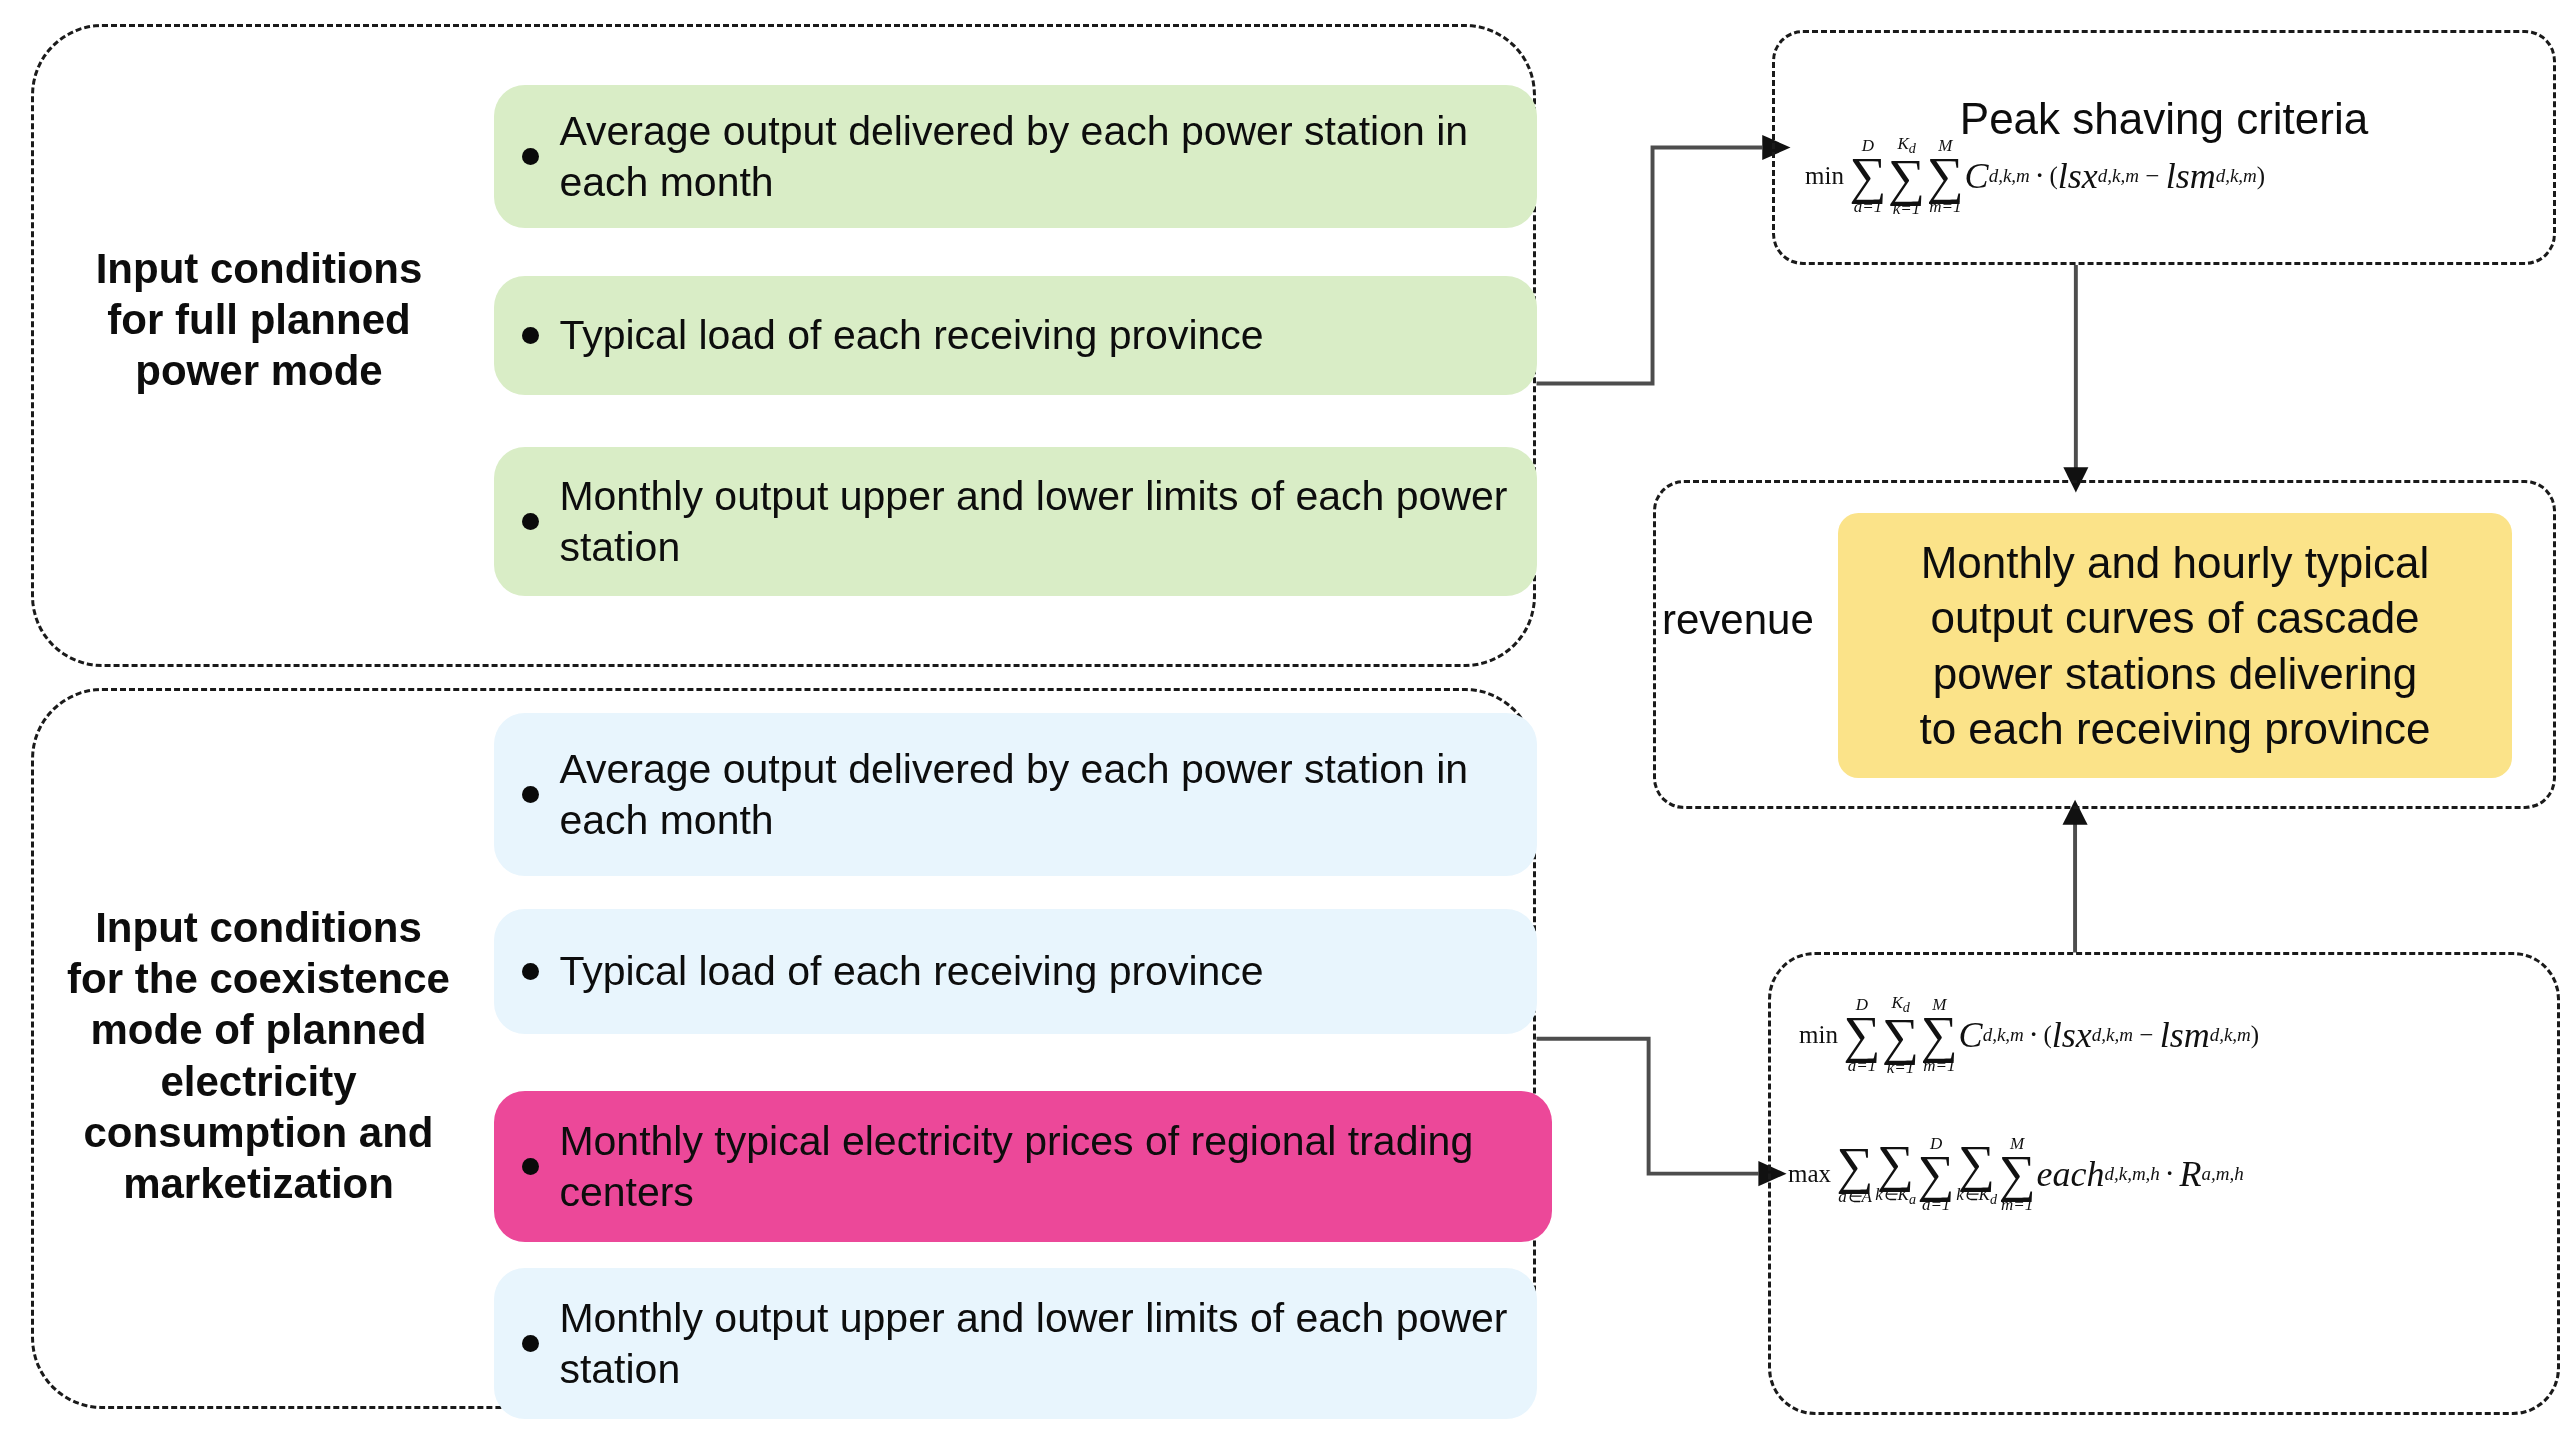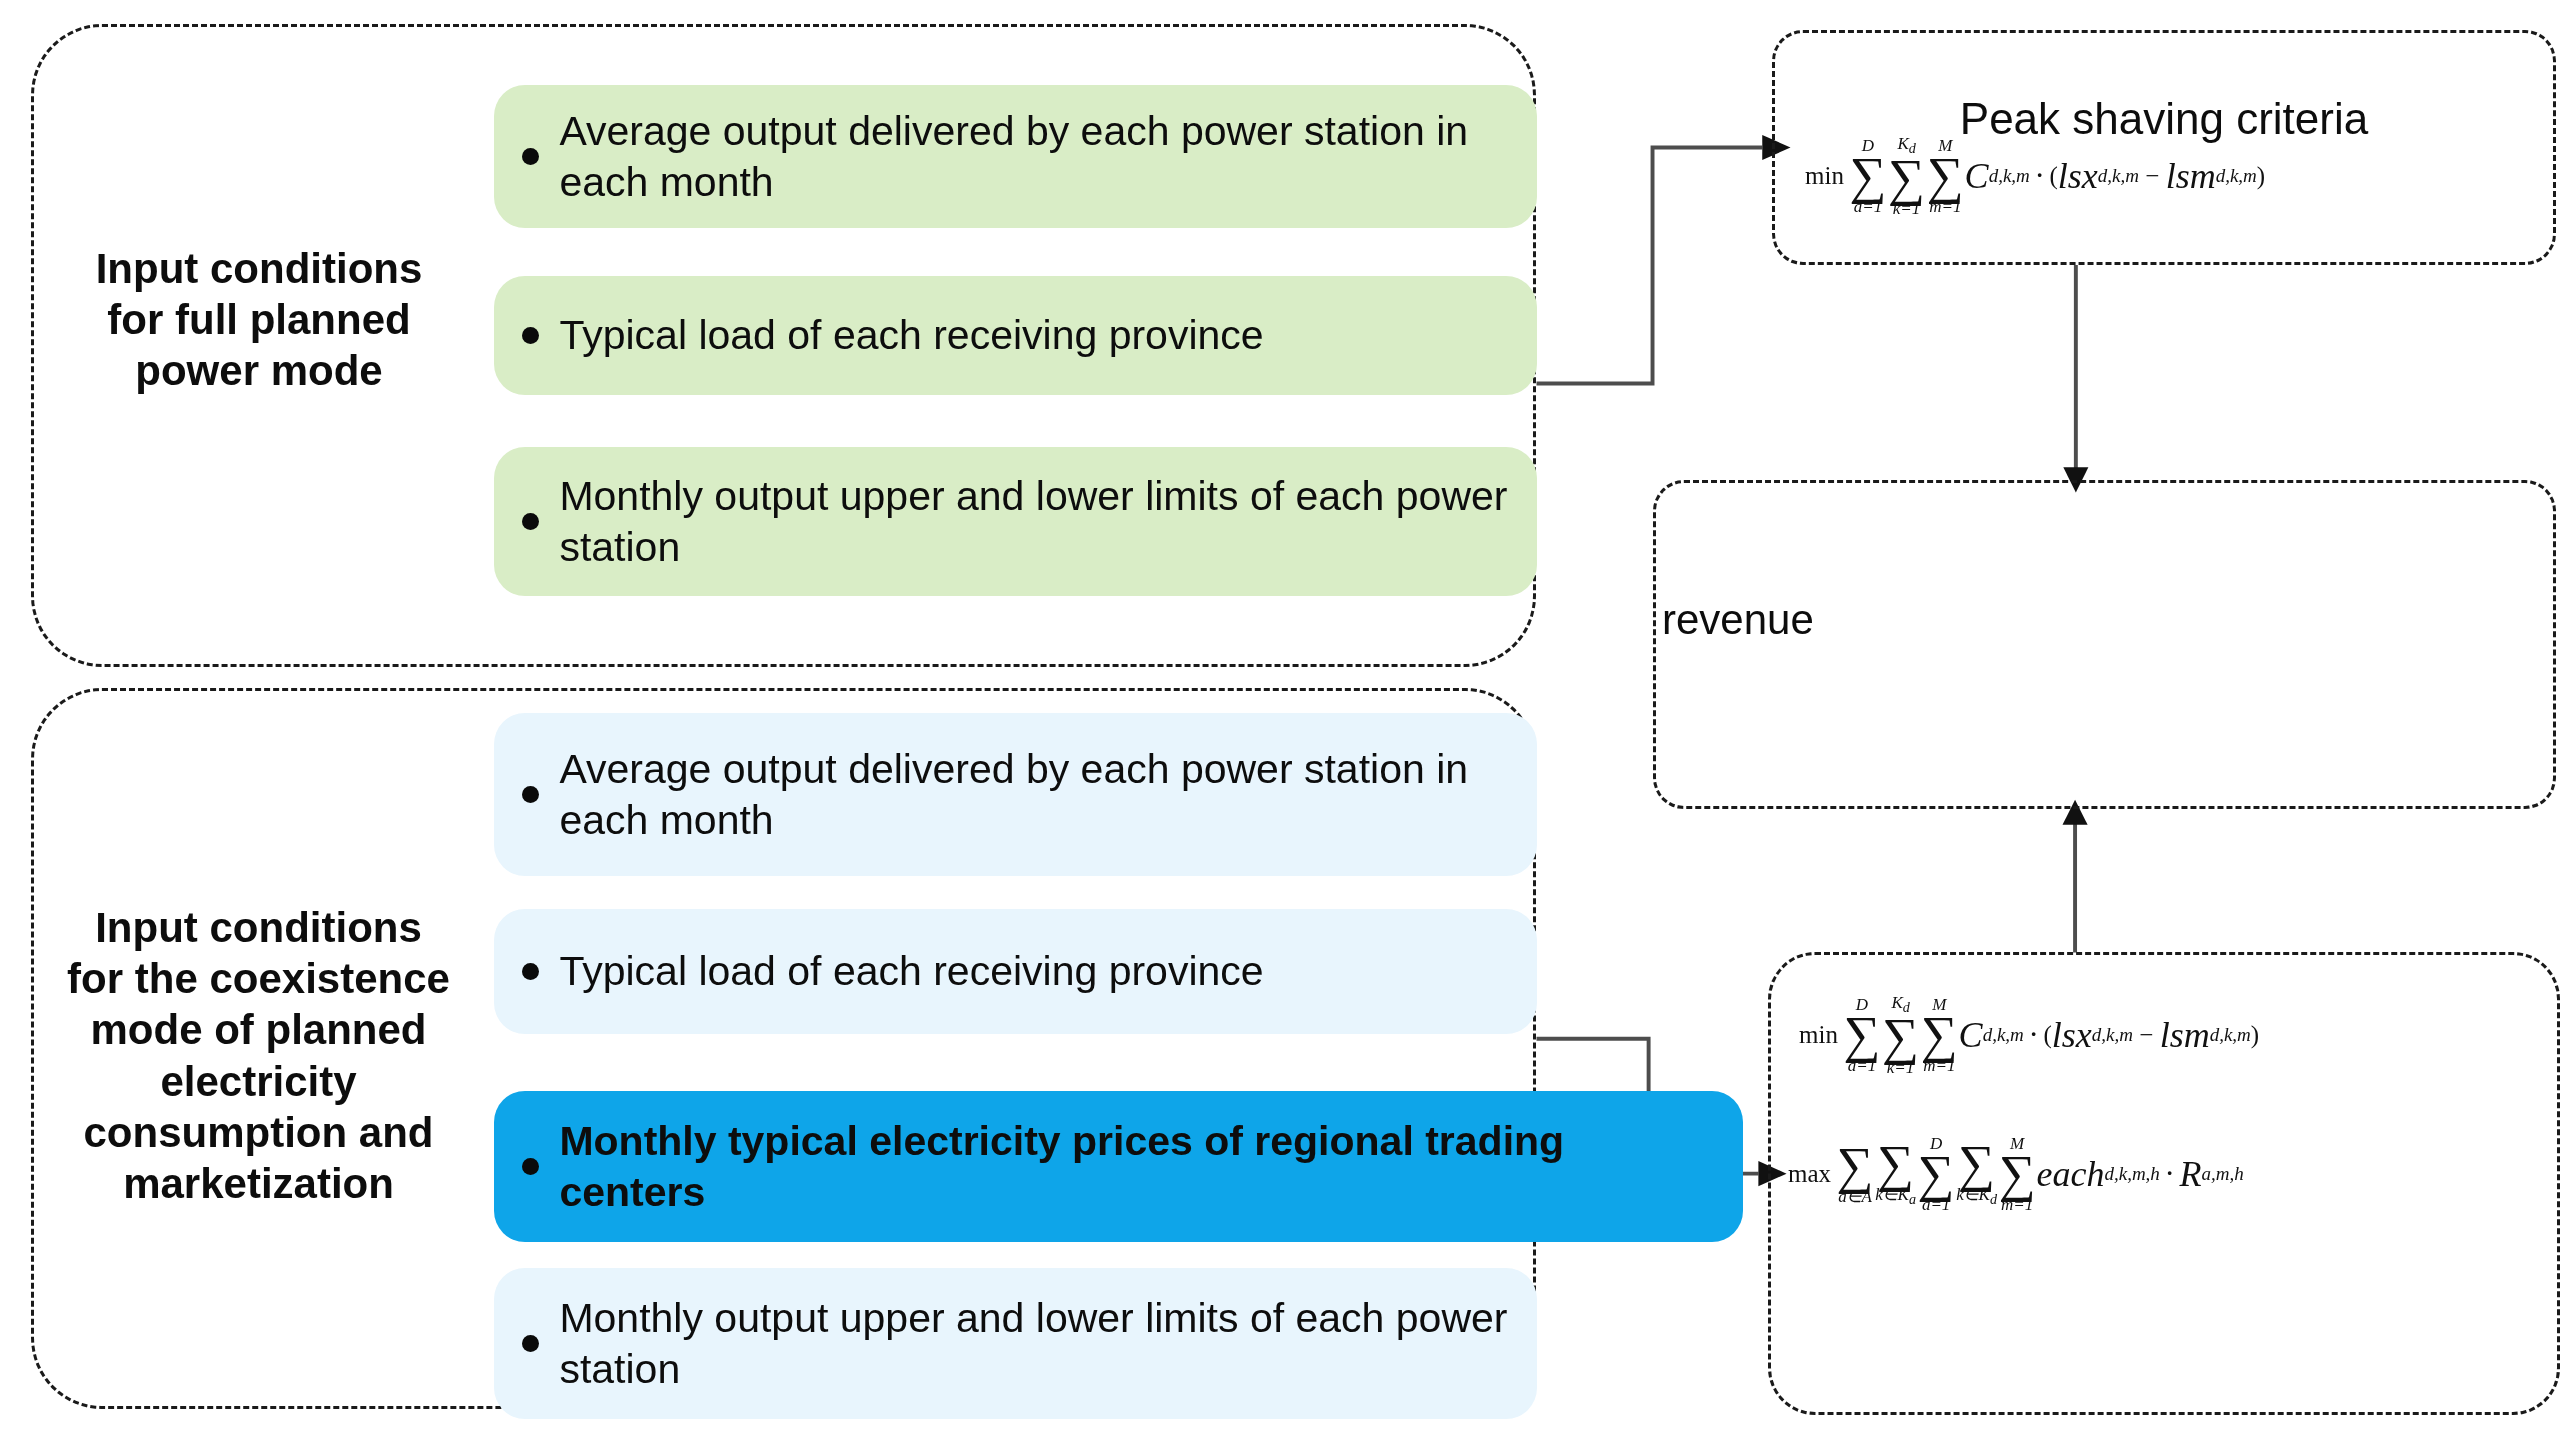--- a/index.html
+++ b/index.html
@@ -193,21 +193,21 @@
   <div class="item-card" style="left:494px; top:713px; width:1043px; height:163px; background:#e8f5fd;">
     <span class="bullet"></span>
     <span class="item-text">Average output delivered by each power station in each month</span>
   </div>
 
   <div class="item-card" style="left:494px; top:909px; width:1043px; height:125px; background:#e8f5fd;">
     <span class="bullet"></span>
     <span class="item-text">Typical load of each receiving province</span>
   </div>
 
-  <div class="item-card" style="left:494px; top:1091px; width:1249px; height:151px; background:#0ea5e9;font-weight:bold;">
+  <div class="item-card" style="left:494px; top:1091px; width:1058px; height:151px; background:#ec4899;">
     <span class="bullet"></span>
     <span class="item-text">Monthly typical electricity prices of regional trading centers</span>
   </div>
 
   <div class="item-card" style="left:494px; top:1268px; width:1043px; height:151px; background:#e8f5fd;">
     <span class="bullet"></span>
     <span class="item-text">Monthly output upper and lower limits of each power station</span>
   </div>
 
   <div class="dashed-group" id="box-criteria">
@@ -239,20 +239,26 @@
         <span class="plain" style="padding:0 6.3px;">−</span>
         <span class="var">lsm</span>
           <span class="sub">d,k,m</span>
         <span class="plain">)</span>
       </span>
     </div>
   </div>
 
   <div class="dashed-group" id="box-output"></div>
   <div id="output-word">revenue</div>
+  <div id="yellow-card">
+    <div class="ytext">Monthly and hourly typical
+output curves of cascade
+power stations delivering
+to each receiving province</div>
+  </div>
 
   <div class="dashed-group" id="box-boundary">
 
     <div class="math" style="left:28px; top:39px;">
       <span class="mrow">
         <span class="op plain">min</span>
         <span class="bigsum">
           <span class="lim">D</span>
           <span class="sig">∑</span>
           <span class="lim">d=1</span>

